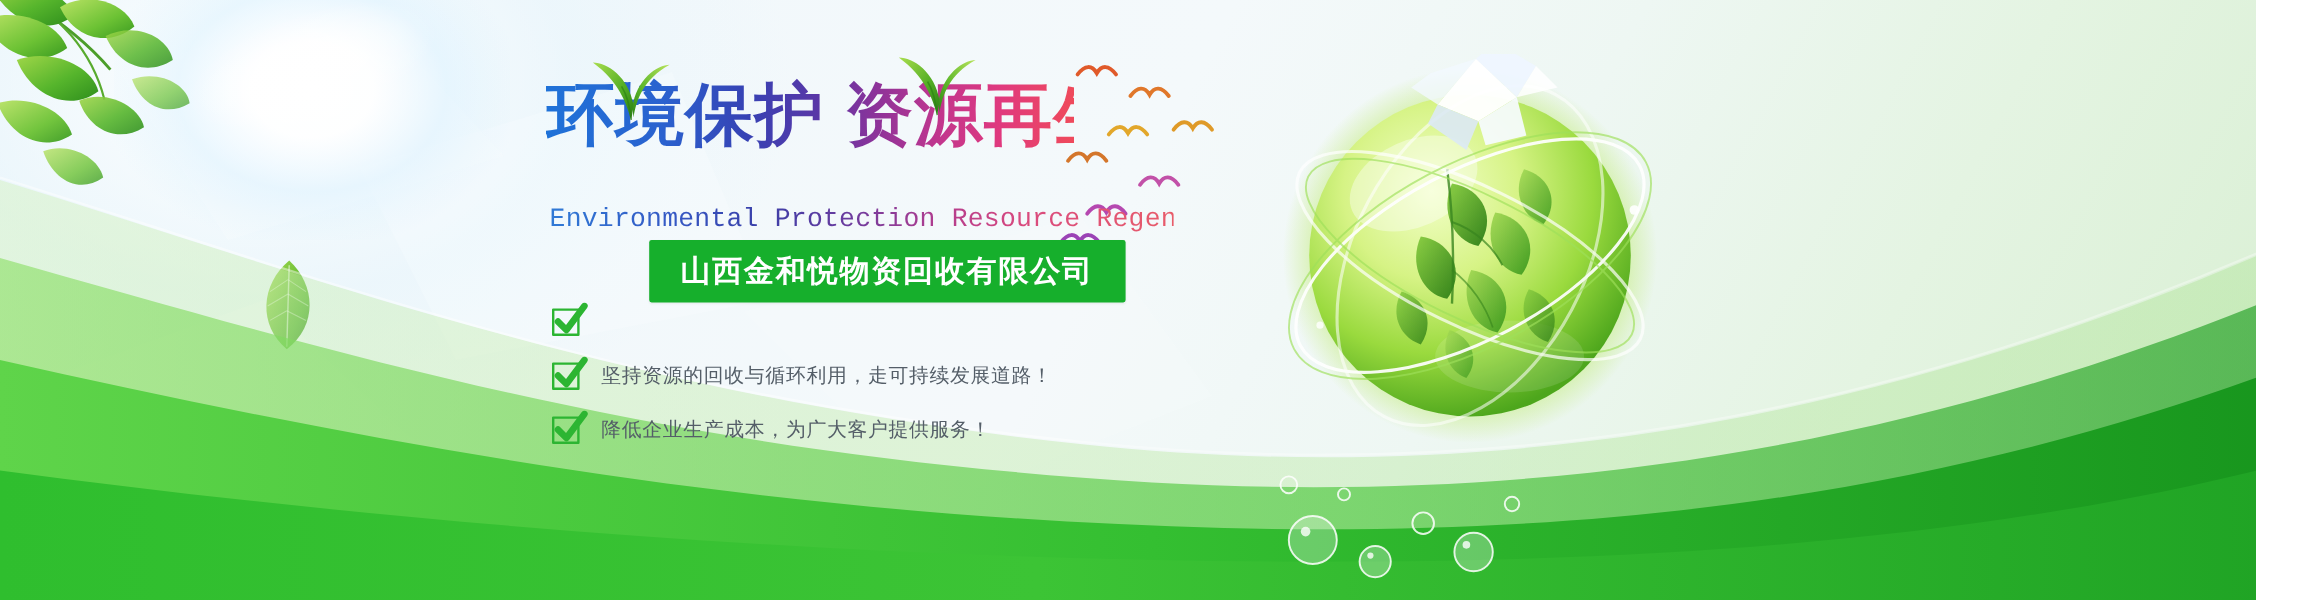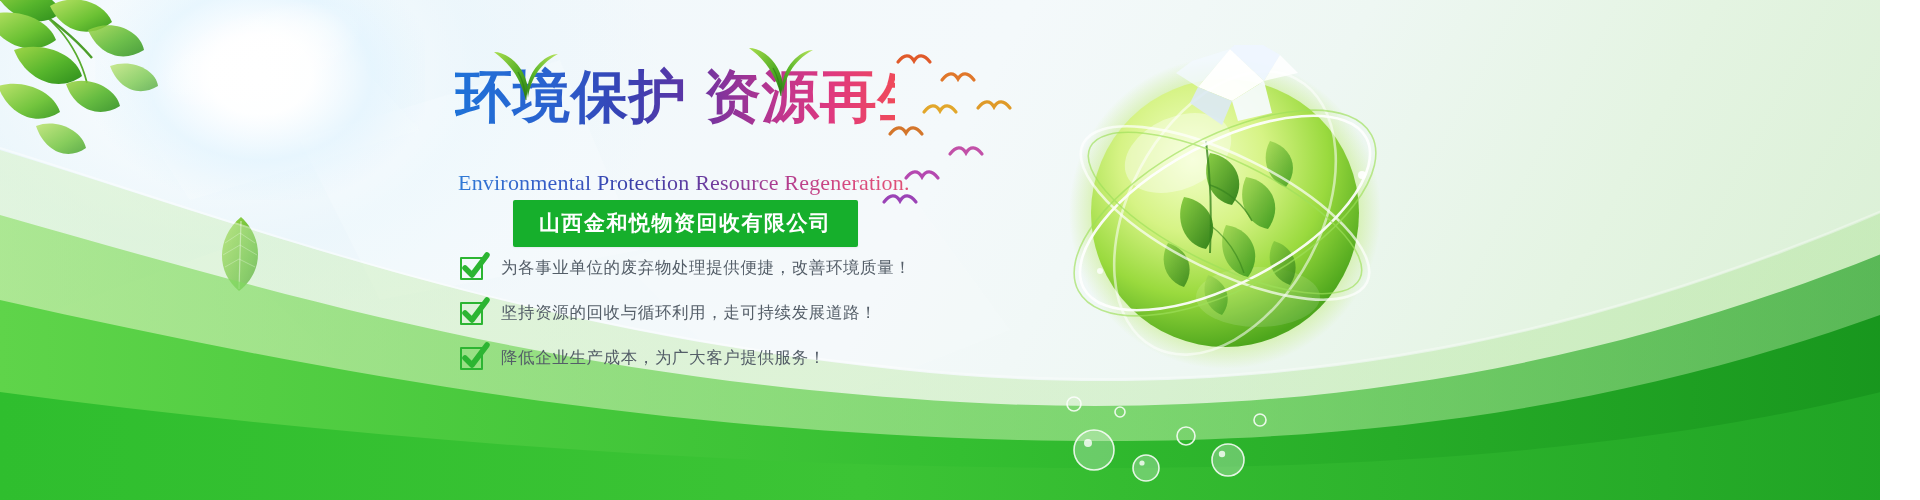--- a/index.html
+++ b/index.html
@@ -54,36 +54,36 @@
     text-shadow:none;
   }
 
   .sprout{position:absolute;pointer-events:none;}
   .sprout-a{left:35px;top:-14px;}
   .sprout-b{left:290px;top:-18px;}
 
   .subtitle{
     position:absolute;left:458px;top:170px;width:520px;
     margin:0;
-    font-family:Liberation Serif, serif;
+    font-family:Liberation Mono, monospace;
     font-size:22px;
     letter-spacing:.2px;
     white-space:nowrap;
     background:linear-gradient(90deg,#2f7ad6 0%,#3558c4 20%,#3a3fa8 34%,#6b3b9e 48%,#b03c8f 62%,#d94a7e 76%,#e85c6a 100%);
     -webkit-background-clip:text;
     background-clip:text;
     color:transparent;
     -webkit-text-fill-color:transparent;
   }
 
   .company-btn{
-    position:absolute;left:513px;top:200px;
+    position:absolute;left:541px;top:200px;
     background:#16af2c;
     color:#ffffff;
-    font-size:21px;
+    font-size:25px;
     font-weight:bold;
     letter-spacing:1.5px;
     padding:9px 26px 10px 26px;
     border:none;
     border-radius:2px;
     white-space:nowrap;
     font-family:"Liberation Sans","DejaVu Sans",sans-serif;
     box-shadow:0 1px 2px rgba(0,0,0,.06);
   }
 
@@ -335,21 +335,20 @@
     <button class="company-btn">山西金和悦物资回收有限公司</button>
 
     <div class="bullets">
 
       <div class="bullet">
         <span class="check-box">
           <svg width="30" height="30" viewBox="0 0 30 30">
             <path d="M5,16 L12,23 L27,3" stroke="#2cb532" stroke-width="5.5" fill="none" stroke-linecap="round" stroke-linejoin="round"></path>
           </svg>
         </span>
-        <span class="bullet-text">为各事业单位的废弃物处理提供便捷，改善环境质量！</span>
       </div>
 
       <div class="bullet">
         <span class="check-box">
           <svg width="30" height="30" viewBox="0 0 30 30">
             <path d="M5,16 L12,23 L27,3" stroke="#2cb532" stroke-width="5.5" fill="none" stroke-linecap="round" stroke-linejoin="round"></path>
           </svg>
         </span>
         <span class="bullet-text">坚持资源的回收与循环利用，走可持续发展道路！</span>
       </div>

